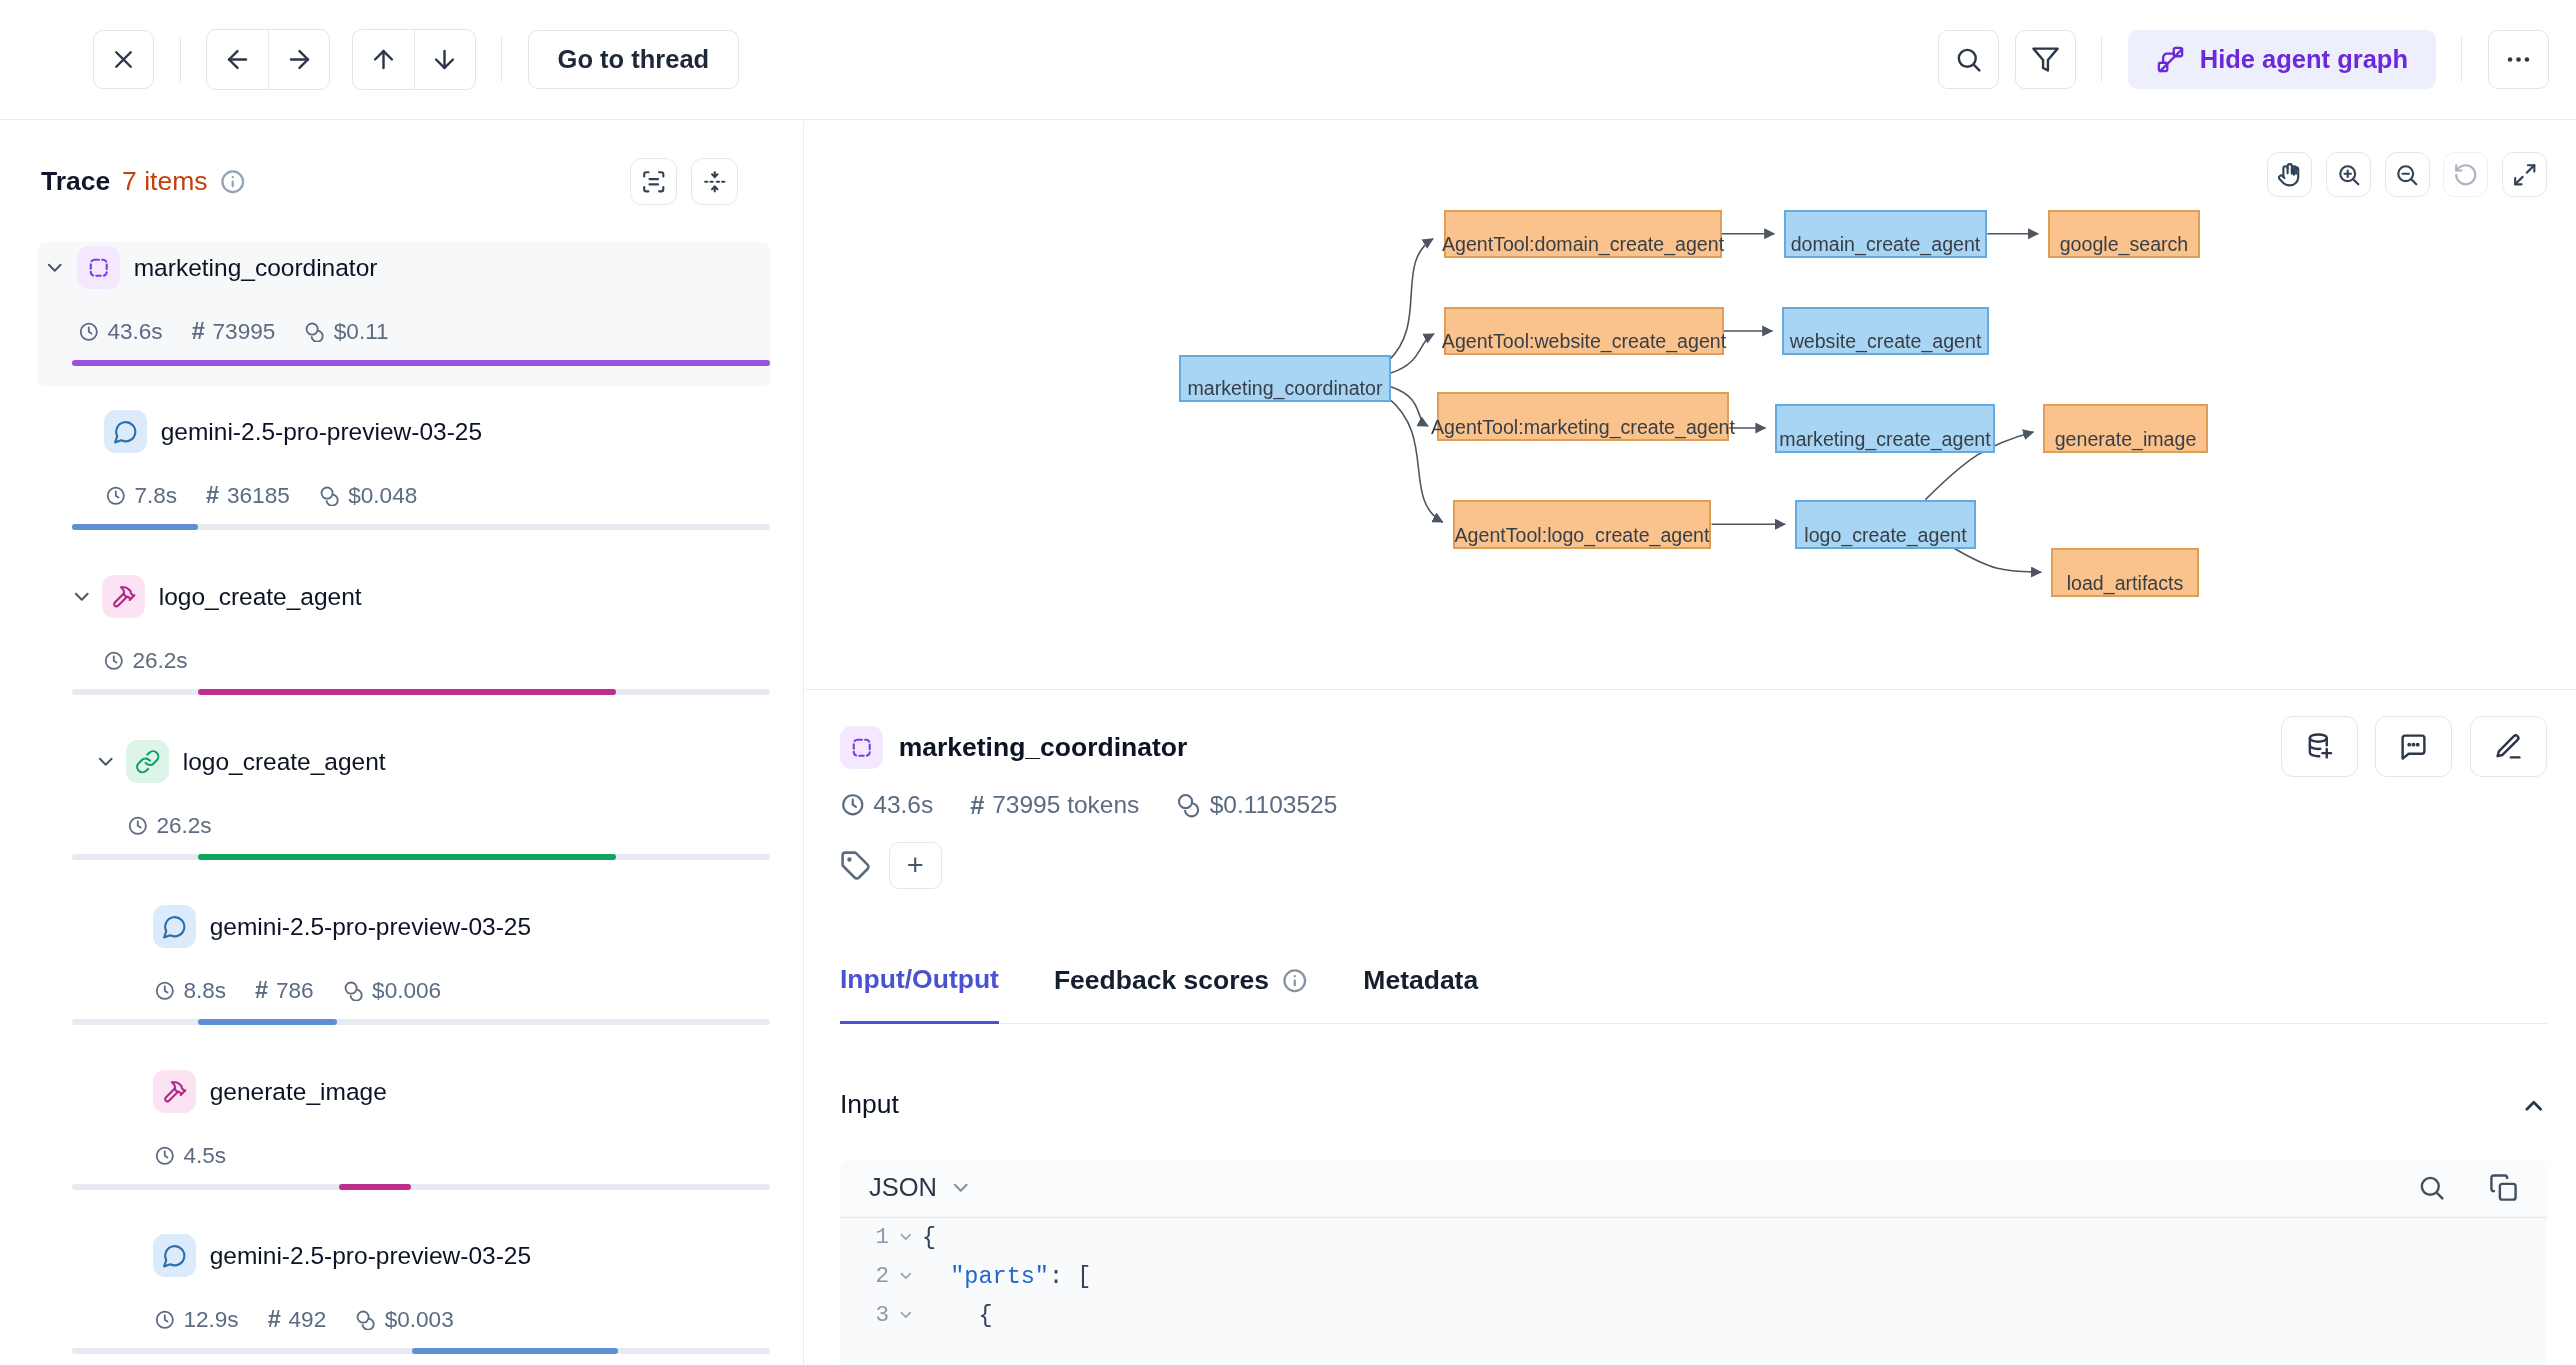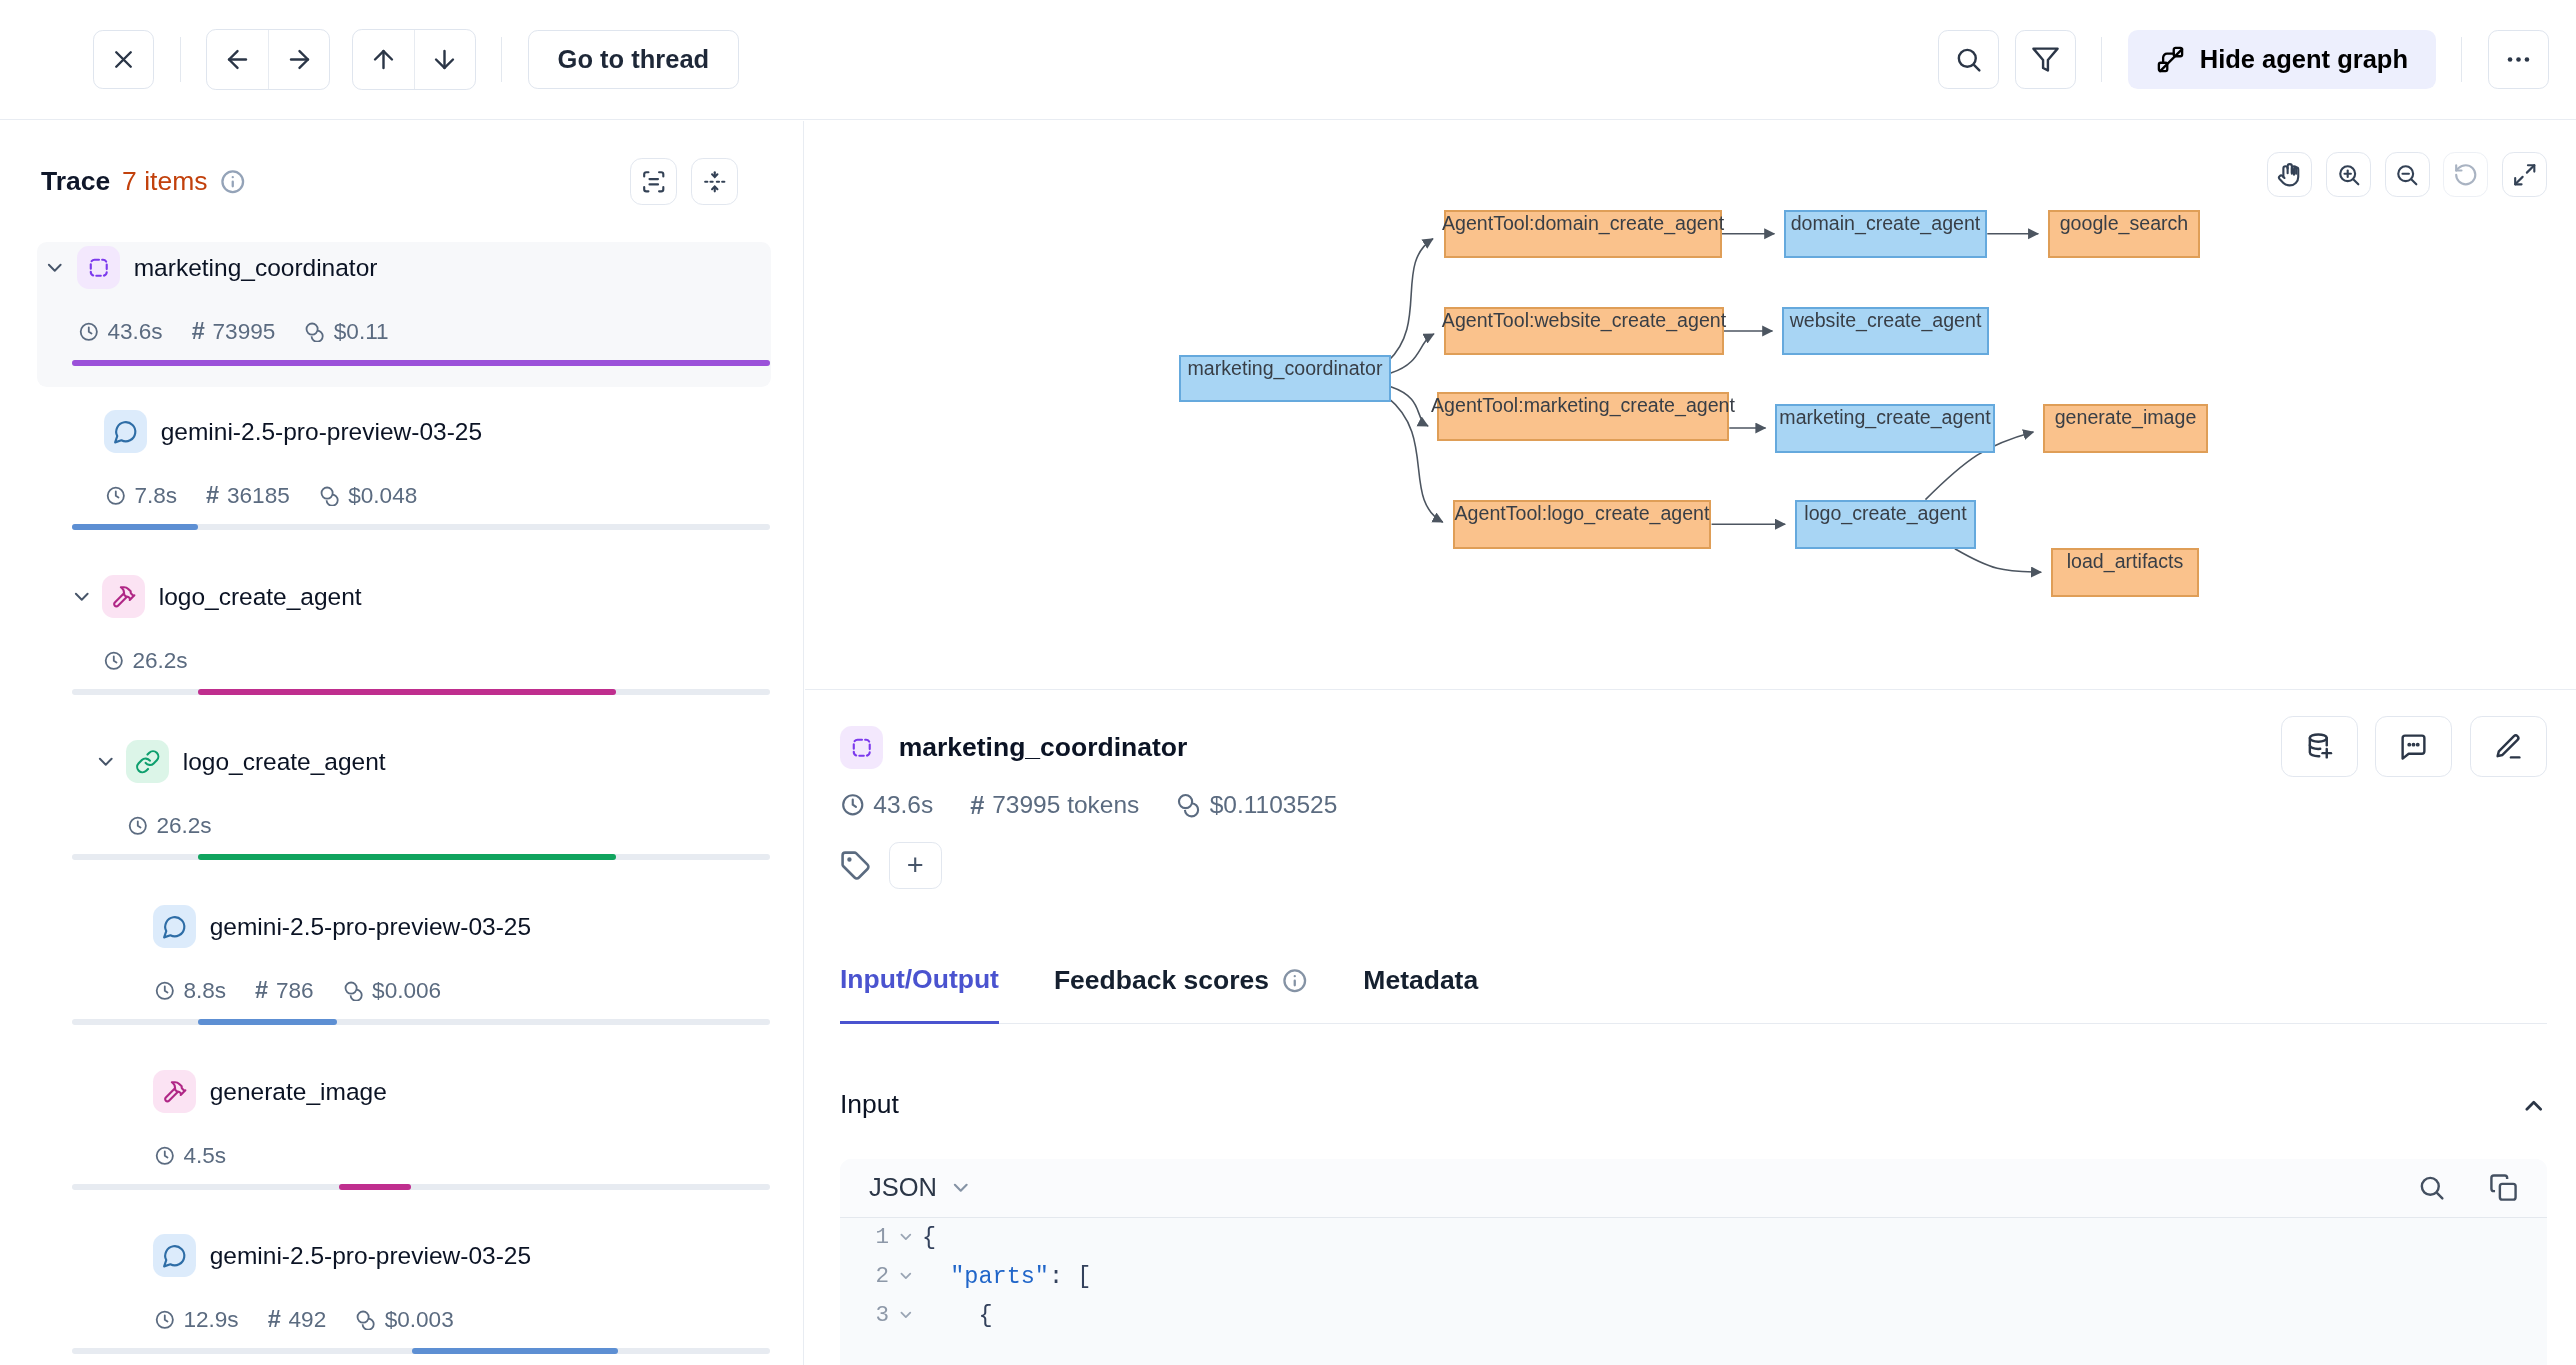--- a/index.html
+++ b/index.html
@@ -13,21 +13,21 @@
   .topbar { position:absolute; left:0; top:0; width:2576px; height:120px; background:#fff;
             border-bottom:1px solid #e8ecf2; display:flex; align-items:center;padding-left:48px; }
   .ibtn { height:59px; min-width:61px; border:1px solid #dfe5ee; border-radius:9.8px; background:#fff;
           display:flex; align-items:center; justify-content:center; color:#2b3647; cursor:pointer; }
   .seg { display:flex; border:1px solid #dfe5ee; border-radius:9.8px; background:#fff; overflow:hidden; }
   .seg > div { width:61px; height:59px; display:flex; align-items:center; justify-content:center; color:#2b3647; }
   .seg > div + div { border-left:1px solid #e7ebf1; }
   .vdiv { width:1px; height:45px; background:#e3e8ef; }
   .txtbtn { height:59px; padding:0 29px; border:1px solid #dfe5ee; border-radius:9.8px; background:#fff;
             display:flex; align-items:center; font-size:25.5px; font-weight:600; color:#1e2838; }
-  .accentbtn { height:59px; padding:0 27.5px; border-radius:9.8px; background:#edeffd; color:#000000;
+  .accentbtn { height:59px; padding:0 27.5px; border-radius:9.8px; background:#edeffd; color:#6d28d9;
                display:flex; align-items:center; gap:13.7px; font-size:25.5px; font-weight:600; }
   .disabled { color:#a6b0bf; }
 
   
   .sidebar { position:absolute; left:0; top:121px; width:804px; height:1245px; background:#fff;
              border-right:1px solid #e8ecf2; overflow:hidden; }
   .trace-head { position:absolute; left:41px; top:45px; display:flex; align-items:center; gap:11.8px; }
   .trace-title { font-size:26.5px; font-weight:700; color:#0f172a; }
   .trace-count { font-size:26.5px; color:#c2410c; }
   .trace-actions { position:absolute; right:65px; top:37px; display:flex; gap:13.7px; }
@@ -47,21 +47,21 @@
   .statsrow { position:absolute; top:71px; height:29px; display:flex; align-items:center; gap:29px;
               font-size:22.6px; color:#5b6b80; }
   .stat { display:flex; align-items:center; gap:7.8px; }
   .stat .hash { font-size:23.5px; font-weight:600; color:#5b6b80; }
   .bartrack { position:absolute; left:72px; width:698px; top:114px; height:5.9px; border-radius:2.9px; background:#e7ebf1; }
   .barfill { position:absolute; top:0; height:5.9px; border-radius:2.9px; }
 
   
   .graph { position:absolute; left:805px; top:121px; width:1771px; height:568px; background:#fff; }
   .gedges { position:absolute; left:0; top:0; }
-  .gnode { position:absolute; display:flex; align-items:flex-start; justify-content:center;
+  .gnode { position:absolute; display:flex; align-items:flex-end; justify-content:center;
            font-size:19.6px; color:#383e46; border:2px solid; white-space:nowrap; }
   .gn-agent { background:#a8d5f4; border-color:#65a9dd; }
   .gn-tool  { background:#fac28c; border-color:#df9e57; }
   .gctrls { position:absolute; right:29px; top:31px; display:flex; gap:13.7px; }
   .gbtn { width:45px; height:45px; border:1px solid #e2e7ef; border-radius:11.8px; background:#fff;
           display:flex; align-items:center; justify-content:center; color:#334155; }
   .gbtn.dis { border-color:#edf0f5; color:#a9b3c2; }
 
   
   .details { position:absolute; left:805px; top:690px; width:1771px; height:676px; background:#fff;

